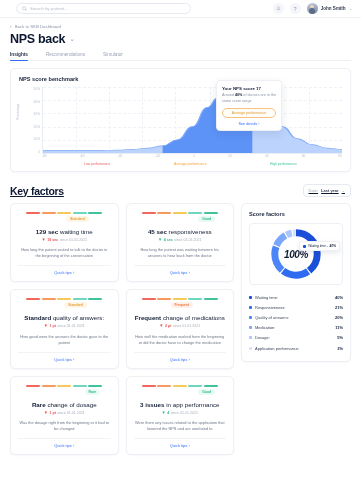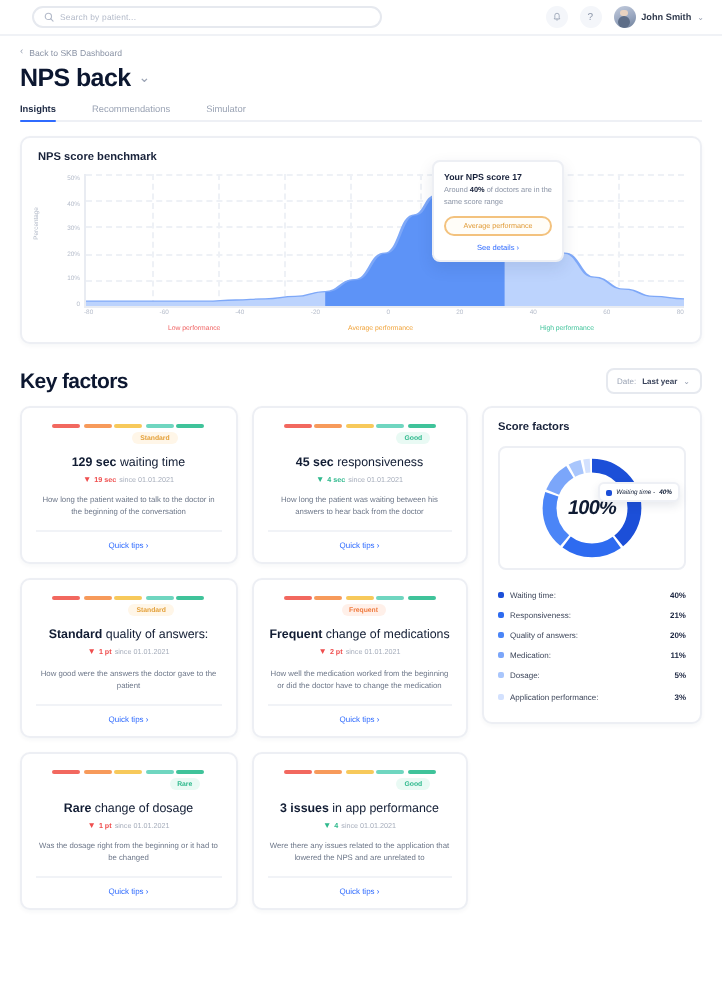--- a/index.html
+++ b/index.html
@@ -107,21 +107,21 @@
   .tt-title { font-size: 4.4px; font-weight: 700; color:#16203a; }
   .tt-sub { font-size: 3.7px; color: #8b94a6; margin-top: 2px; line-height: 1.5; }
   .tt-sub b { color:#16203a; font-weight:700;}
   .tt-badge {
     margin-top: 4px; border: 0.8px solid #f3c27e; color: #e09a35; border-radius: 8px;
     font-size: 3.6px; text-align: center; padding: 2px 0; background: #fffdf8;
   }
   .tt-link { margin-top: 4px; text-align: center; font-size: 3.8px; color: #2f6bff; }
 
   
-  .kf-head { display: flex; align-items: center; margin: 12px 0 6px 0; }
+  .kf-head { display: flex; align-items: center; margin: 12px 0 6px 0; text-decoration: underline; }
   .kf-title { font-size: 10.5px; font-weight: 700; letter-spacing: -.3px; color:#0c1730;}
   .kf-select {
     margin-left: auto; border: 1px solid #e6e9ef; border-radius: 4px; background: #fff;
     font-size: 4px; color: #4a5468; padding: 3px 5px; display: flex; align-items: center; gap: 3px;
   }
   .kf-select .lbl { color: #9aa3b4; }
   .kf-select .val { font-weight: 600; color:#39425a;}
 
   .kf-layout { display: flex; gap: 7px; align-items: flex-start; }
   .kf-grid { flex: 1; display: grid; grid-template-columns: 1fr 1fr; gap: 7px; }

